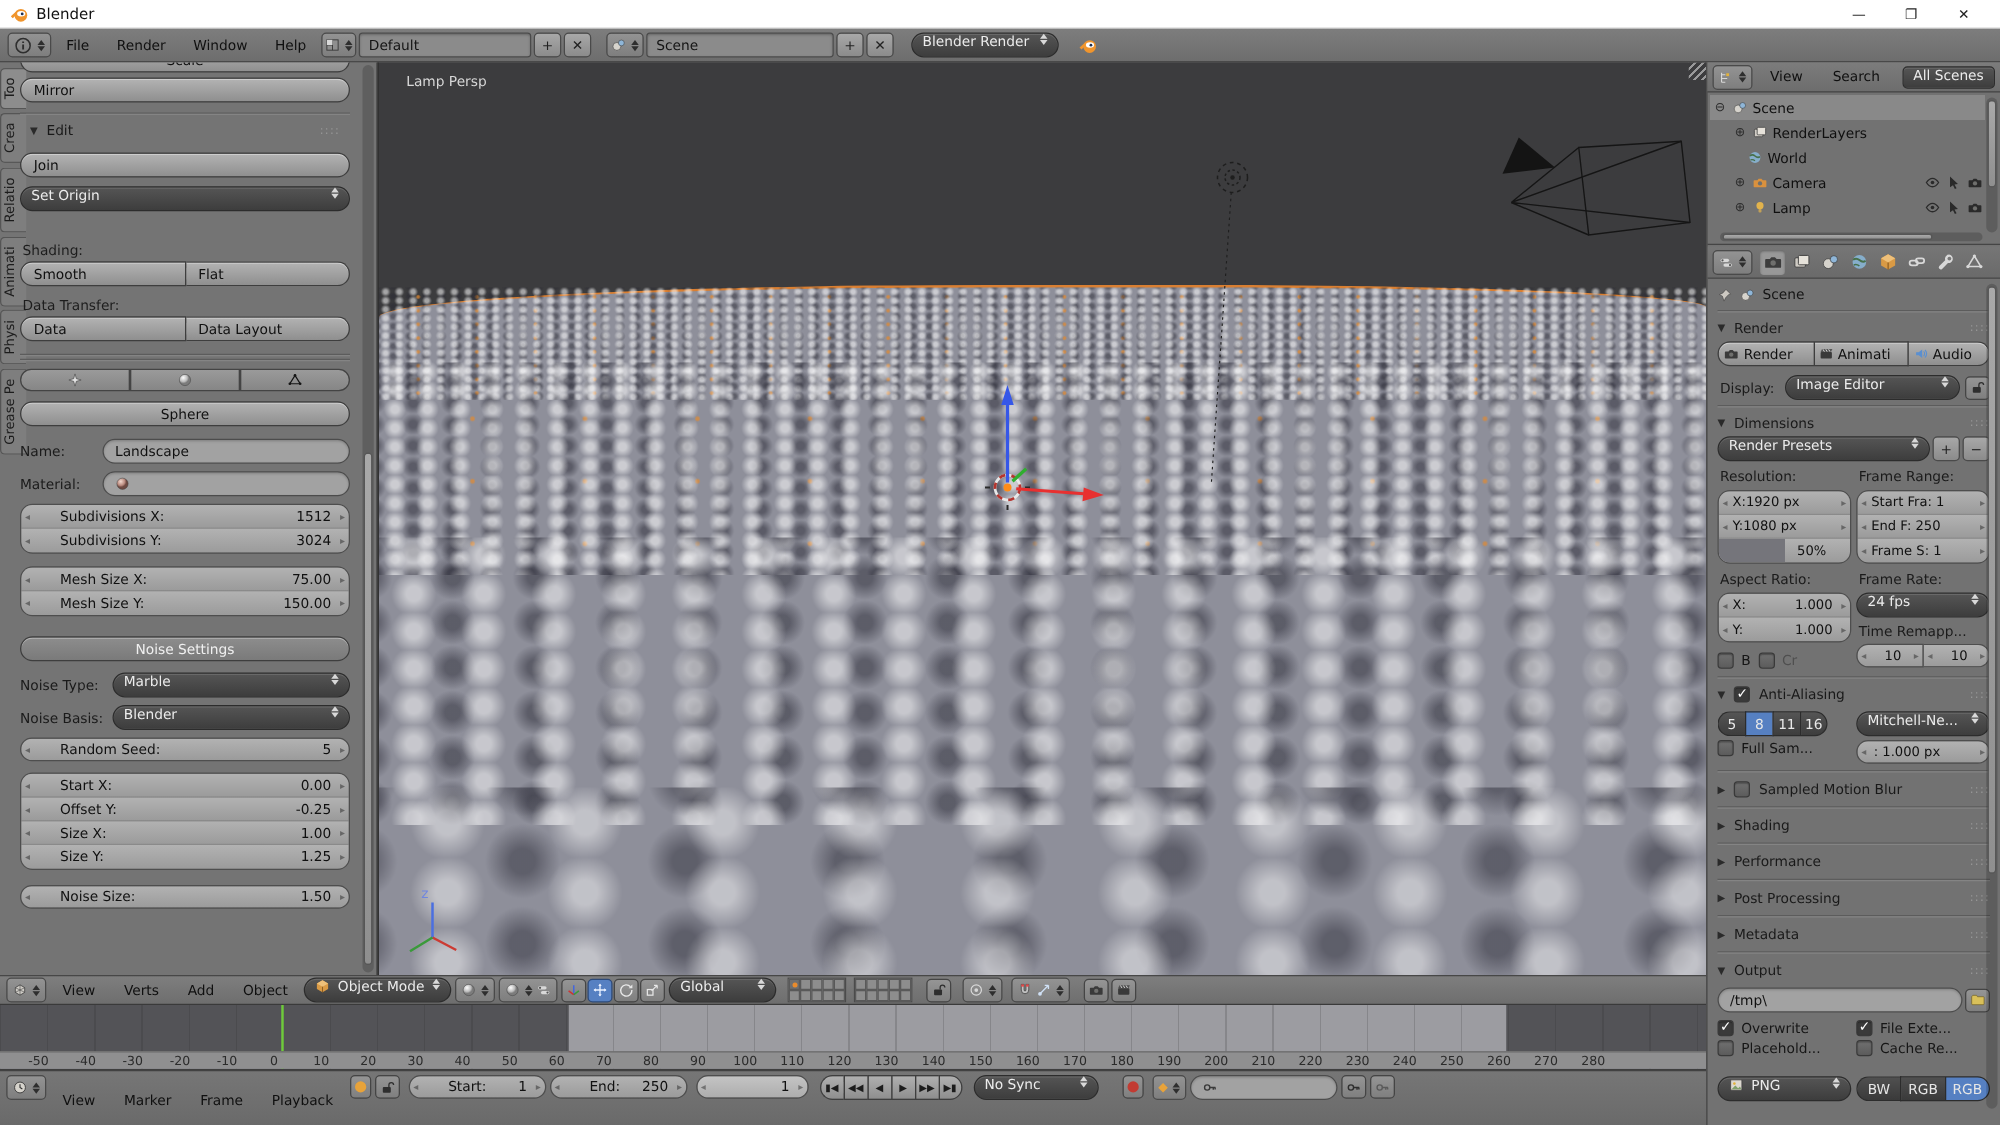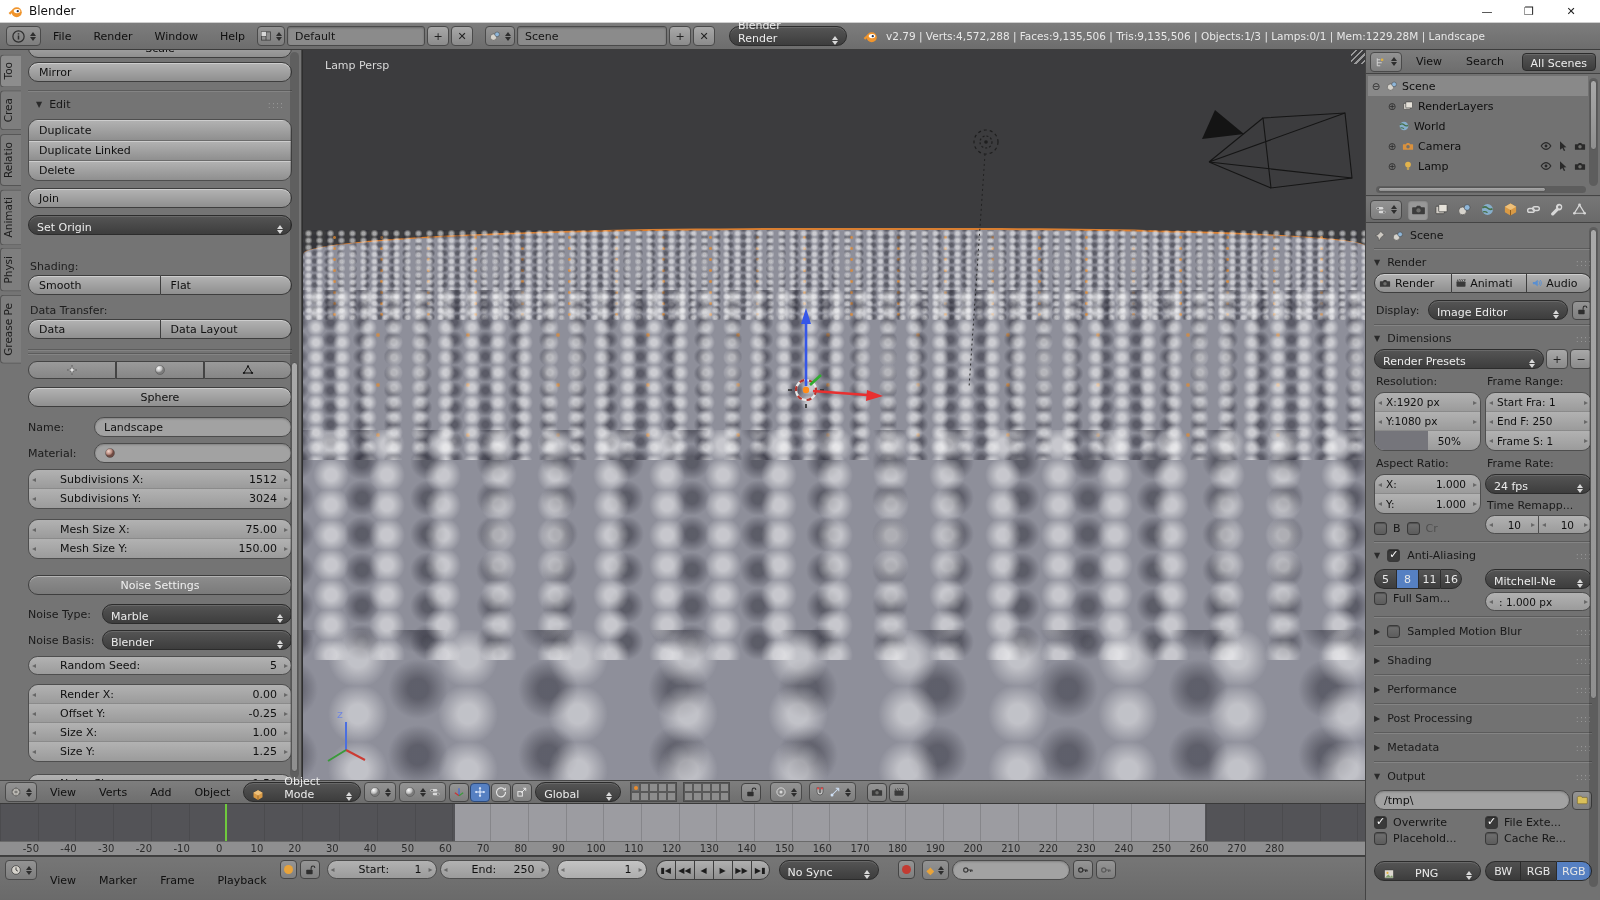--- a/index.html
+++ b/index.html
@@ -23,21 +23,21 @@
 .sqbtn{width:22px;height:20px;border:1px solid #4a4a4a;border-radius:4px;background:linear-gradient(#a8a8a8,#8b8b8b);display:flex;align-items:center;justify-content:center;color:#222;font-size:11px}
 .ud{display:inline-flex;flex-direction:column;gap:1px;align-items:center}
 .ud i{display:block;width:0;height:0;border-left:3.5px solid transparent;border-right:3.5px solid transparent}
 .ud .tu{border-bottom:4px solid #2e2e2e}
 .ud .td{border-top:4px solid #2e2e2e}
 .ud.lt .tu{border-bottom-color:#d9d9d9}.ud.lt .td{border-top-color:#d9d9d9}
 .stats{color:#e8e8e8;font-size:10.5px;margin-left:6px;white-space:nowrap}
 
 .btn{height:20px;border:1px solid #3e3e3e;border-radius:10px;background:linear-gradient(#b3b3b3,#8f8f8f);display:flex;align-items:center;padding:0 10px;color:#101010;box-shadow:inset 0 1px 0 rgba(255,255,255,.35)}
 .btn.center{justify-content:center}
-.dd{height:20px;border:1px solid #2c2c2c;border-radius:10px;background:linear-gradient(#555,#3d3d3d);display:flex;align-items:flex-end;gap:20px;padding:0 8px;color:#ececec;box-shadow:inset 0 1px 0 rgba(255,255,255,.12)}
+.dd{height:20px;border:1px solid #2c2c2c;border-radius:10px;background:linear-gradient(#555,#3d3d3d);display:flex;align-items:flex-start;gap:6px;padding:0 8px;color:#ececec;box-shadow:inset 0 1px 0 rgba(255,255,255,.12)}
 .dd .ud{margin-left:auto}
 .field{height:20px;border:1px solid #4c4c4c;border-radius:10px;background:#a2a2a2;display:flex;align-items:center;padding:0 9px;box-shadow:inset 0 1px 2px rgba(0,0,0,.2);color:#101010}
 .num{height:19px;background:linear-gradient(#b2b2b2,#9b9b9b);display:flex;align-items:center;padding:0 5px;color:#101010;position:relative}
 .num .lab{margin-left:26px}
 .num .val{margin-left:auto;margin-right:9px}
 .num .ar{color:rgba(0,0,0,.38);font-size:8px}
 .num .ar.r{position:absolute;right:3px}.num .ar.l{position:absolute;left:3px}
 .num-group{border:1px solid #4e4e4e;border-radius:10px;overflow:hidden}
 .num-group .num{border-bottom:1px solid rgba(0,0,0,.22)}
 .num-group .num:last-child{border-bottom:none}
@@ -49,21 +49,21 @@
 .phead .tri{font-size:8px;color:#2a2a2a}
 .phead .grip{margin-left:auto;color:#989898;font-size:9px;letter-spacing:1px}
 .sep{border-top:1px solid #5c5c5c;border-bottom:1px solid #848484;height:0;margin:2px 0}
 .vscroll{position:absolute;width:9px;border-radius:5px;background:rgba(0,0,0,.18)}
 .vscroll .thumb{position:absolute;left:1px;right:1px;border-radius:4px;background:linear-gradient(#a9a9a9,#8f8f8f);border:1px solid #565656}
 
 .toolshelf{left:0;top:50px;width:302px;height:730px;background:#747474;border-right:1px solid #474747;overflow:hidden}
 .ts-tabs{position:absolute;left:0;top:0;width:21px;height:100%;display:flex;flex-direction:column;gap:3px;padding-top:4px}
 .ts-tab{writing-mode:vertical-rl;transform:rotate(180deg);background:#7e7e7e;border:1px solid #555;border-left:none;border-radius:0 4px 4px 0;color:#1c1c1c;padding:7px 1px;font-size:10.5px;text-align:center}
 .ts-tab.active{background:#8d8d8d}
-.ts-body{position:absolute;left:28px;top:0;width:264px;height:100%}
+.ts-body{position:absolute;left:16px;top:0;width:264px;height:100%}
 .ts-scroll{right:2px;top:2px;height:726px}
 .split{display:flex}
 .split .btn{flex:1;border-radius:0}
 .split .btn:first-child{border-radius:10px 0 0 10px}
 .split .btn:last-child{border-radius:0 10px 10px 0;border-left:none}
 .lab-sm{color:#1d1d1d;padding:5px 2px 2px}
 .seg3{display:flex}
 .seg3 .iconbtn{flex:1;height:18px;border:1px solid #444;background:linear-gradient(#9a9a9a,#868686);display:flex;align-items:center;justify-content:center}
 .seg3 .iconbtn:first-child{border-radius:9px 0 0 9px}
 .seg3 .iconbtn:last-child{border-radius:0 9px 9px 0}
@@ -369,21 +369,20 @@
       <span>Blender Render</span>
       <span class="ud lt">
           <i class="tu"></i>
           <i class="td"></i>
         </span>
     </div>
     <div style="width:12px"></div>
     <svg class="ic">
         <use href="#i-blender"></use>
       </svg>
-    <span class="stats">v2.79 | Verts:4,572,288 | Faces:9,135,506 | Tris:9,135,506 | Objects:1/3 | Lamps:0/1 | Mem:1229.28M | Landscape</span>
   </div>
 
   <div class="toolshelf abs">
     <div class="ts-tabs">
       <div class="ts-tab active">Too</div>
       <div class="ts-tab">Crea</div>
       <div class="ts-tab">Relatio</div>
       <div class="ts-tab">Animati</div>
       <div class="ts-tab">Physi</div>
       <div class="ts-tab">Grease Pe</div>
@@ -394,31 +393,20 @@
         </div>
       <div class="btn" style="margin-top:4px">
           <span>Mirror</span>
         </div>
       <div class="sep" style="margin:8px 0 2px"></div>
       <div class="phead">
         <span class="tri">▼</span>
         <span>Edit</span>
         <span class="grip">::::</span>
       </div>
-      <div class="num-group" style="margin-top:4px">
-        <div class="btn" style="border:none;border-radius:0">
-            <span>Duplicate</span>
-          </div>
-        <div class="btn" style="border:none;border-radius:0;border-top:1px solid rgba(0,0,0,.25)">
-            <span>Duplicate Linked</span>
-          </div>
-        <div class="btn" style="border:none;border-radius:0;border-top:1px solid rgba(0,0,0,.25)">
-            <span>Delete</span>
-          </div>
-      </div>
       <div class="btn" style="margin-top:7px">
           <span>Join</span>
         </div>
       <div class="dd" style="margin-top:7px">
         <span>Set Origin</span>
         <span class="ud lt">
             <i class="tu"></i>
             <i class="td"></i>
           </span>
       </div>
@@ -529,21 +517,21 @@
       </div>
       <div class="num solo" style="margin-top:6px">
           <span class="ar l">◂</span>
           <span class="lab">Random Seed:</span>
           <span class="val">5</span>
           <span class="ar r">▸</span>
         </div>
       <div class="num-group" style="margin-top:9px">
         <div class="num">
             <span class="ar l">◂</span>
-            <span class="lab">Render X:</span>
+            <span class="lab">Start X:</span>
             <span class="val">0.00</span>
             <span class="ar r">▸</span>
           </div>
         <div class="num">
             <span class="ar l">◂</span>
             <span class="lab">Offset Y:</span>
             <span class="val">-0.25</span>
             <span class="ar r">▸</span>
           </div>
         <div class="num">

